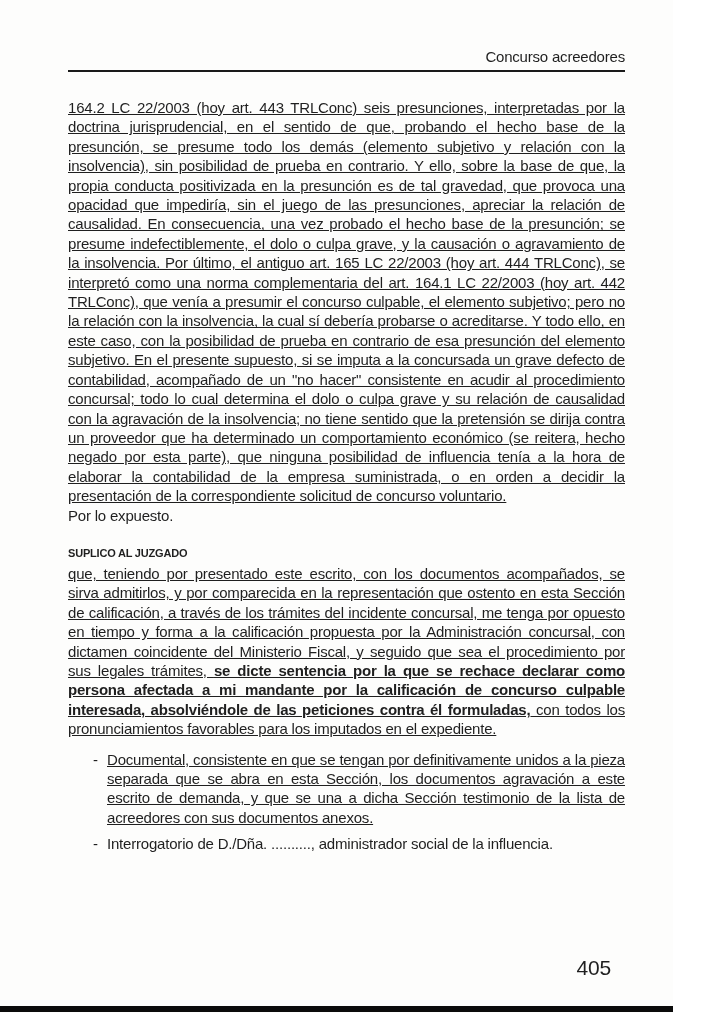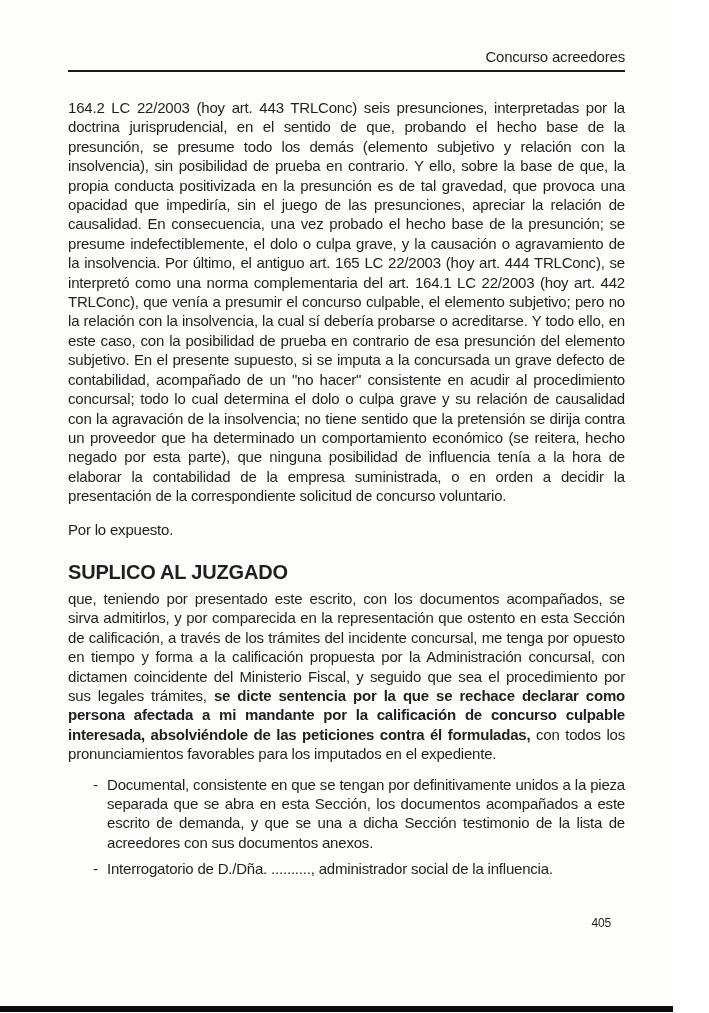--- a/index.html
+++ b/index.html
@@ -37,26 +37,27 @@
   }
   p, h2 { margin: 0; padding: 0; }
   .para {
     font-size: 15px;
     line-height: 19.4px;
     letter-spacing: -0.2px;
   }
   .justify {
     text-align: justify;
     text-justify: inter-word;
+    text-decoration: underline;
   }
   .p-main        { margin-top: 26px; }
-  .p-expuesto    { margin-top: 14px; }
+  .p-expuesto    { margin-top: 0; }
   .heading {
     margin-top: 22px;
-    font-size: 20px;
+    font-size: 11px;
     font-weight: bold;
     letter-spacing: -0.2px;
   }
   .p-suplico     { margin-top: 5px; }
   .p-justicia    { margin-top: 4px; }
   .p-otrosi      { margin-top: 5px; }
   .bold   { font-weight: bold; }
   .italic { font-style: italic; }
   .proof-list { margin-top: 11px; }
   .list-item {
@@ -73,23 +74,23 @@
     line-height: 19.4px;
   }
   .list-text {
     flex: 1 1 auto;
     font-size: 15px;
     line-height: 19.4px;
     letter-spacing: -0.2px;
   }
   .page-number {
     position: absolute;
-    top: 916px;
+    top: 956px;
     right: 62px;
-    font-size: 12px;
+    font-size: 21px;
     letter-spacing: -0.2px;
   }
   .bottom-bar {
     position: absolute;
     left: 0;
     right: 0;
     bottom: 1px;
     height: 6px;
     background: #0b0b0b;
   }
@@ -113,21 +114,21 @@
     <h2 class="heading">SUPLICO AL JUZGADO</h2>
 
     <p class="para justify p-suplico"><span>que, teniendo por presentado este escrito, con los documentos acompañados, se sirva admitirlos, y por comparecida en la representación que ostento en esta Sección de calificación, a través de los trámites del incidente concursal, me tenga por opuesto en tiempo y forma a la calificación propuesta por la Administración concursal, con dictamen coincidente del Ministerio Fiscal, y seguido que sea el procedimiento por sus legales trámites, </span><span class="bold">se dicte sentencia por la que se rechace declarar como persona afectada a mi mandante por la calificación de concurso culpable interesada, absolviéndole de las peticiones contra él formuladas,</span><span> con todos los pronunciamientos favorables para los imputados en el expediente.</span></p>
 
 
 
     <div class="proof-list">
 
       <div class="list-item">
         <span class="list-marker">-</span>
-        <div class="list-text justify">Documental, consistente en que se tengan por definitivamente unidos a la pieza separada que se abra en esta Sección, los documentos acompañados a este escrito de demanda, y que se una a dicha Sección testimonio de la lista de acreedores con sus documentos anexos.</div>
+        <div class="list-text justify">Documental, consistente en que se tengan por definitivamente unidos a la pieza separada que se abra en esta Sección, los documentos agravación a este escrito de demanda, y que se una a dicha Sección testimonio de la lista de acreedores con sus documentos anexos.</div>
       </div>
 
       <div class="list-item">
         <span class="list-marker">-</span>
         <div class="list-text">Interrogatorio de D./Dña. .........., administrador social de la influencia.</div>
       </div>
 
     </div>
 
   </div>

